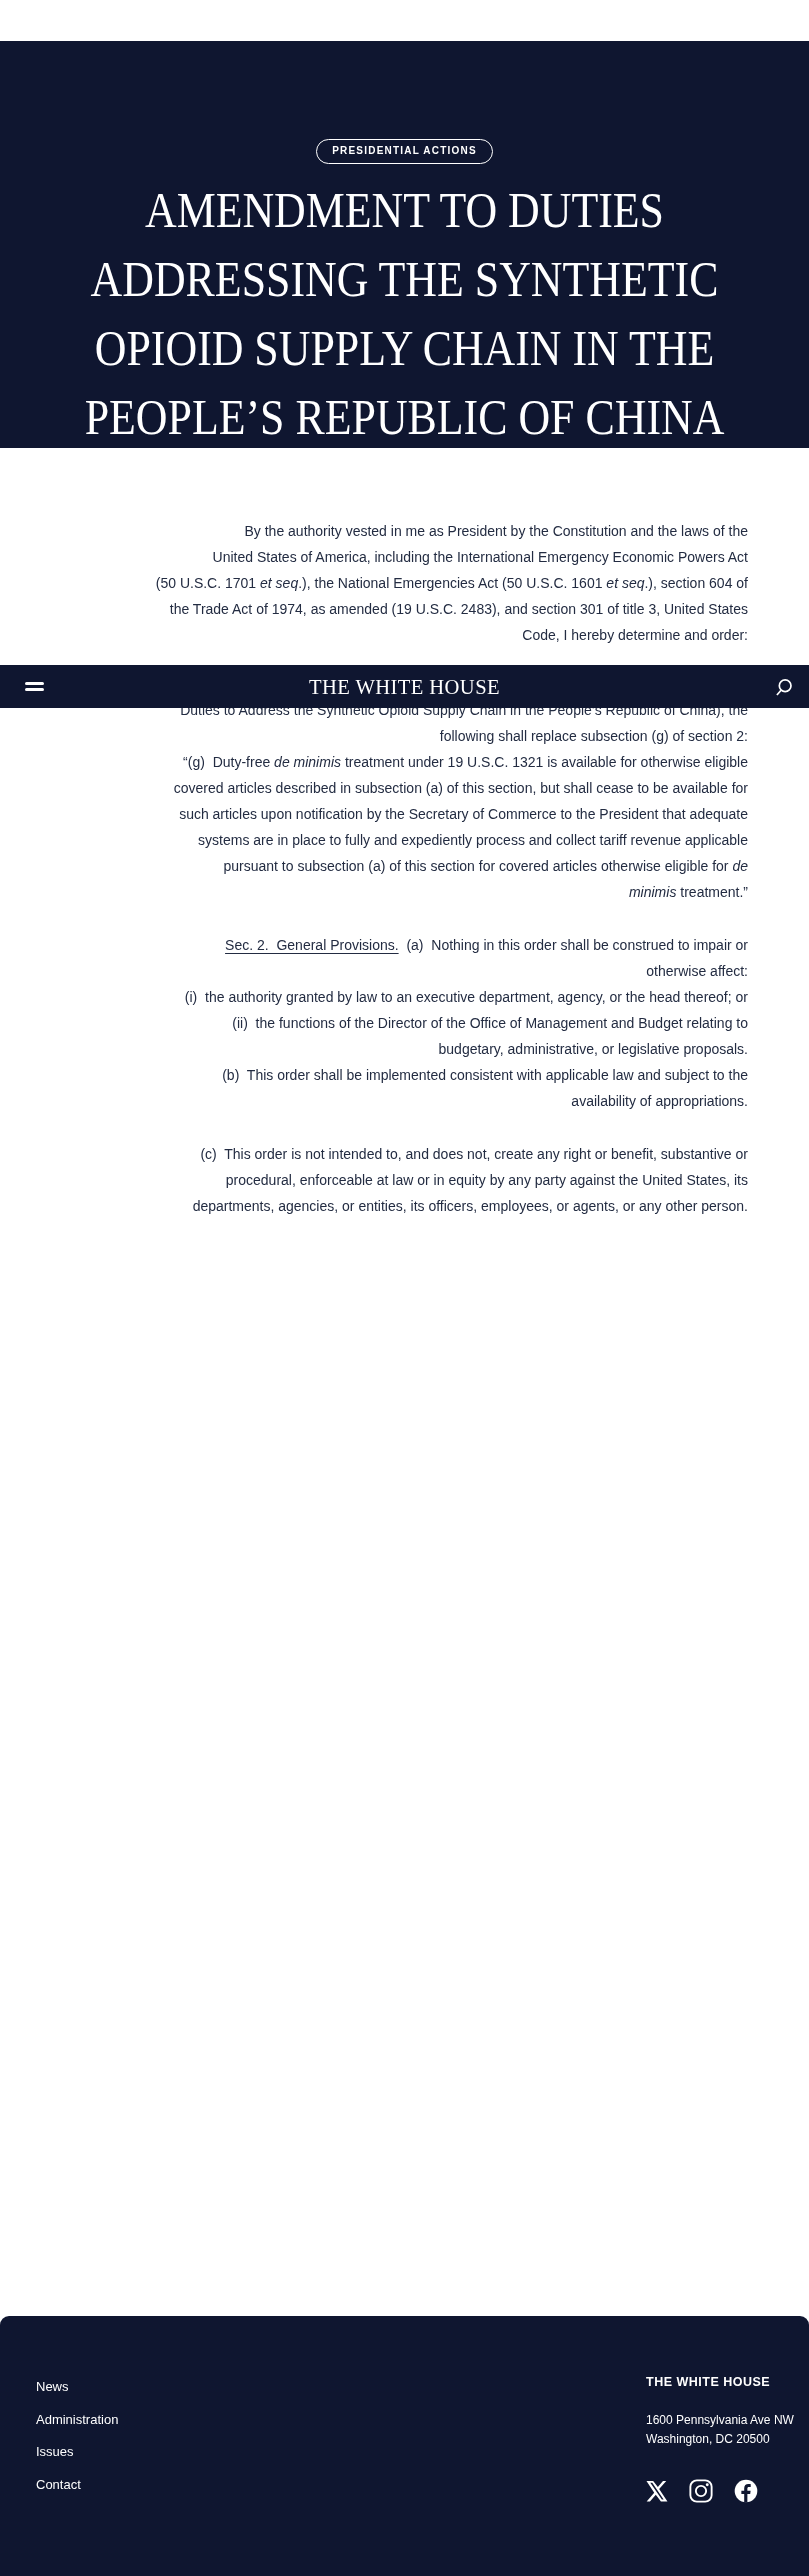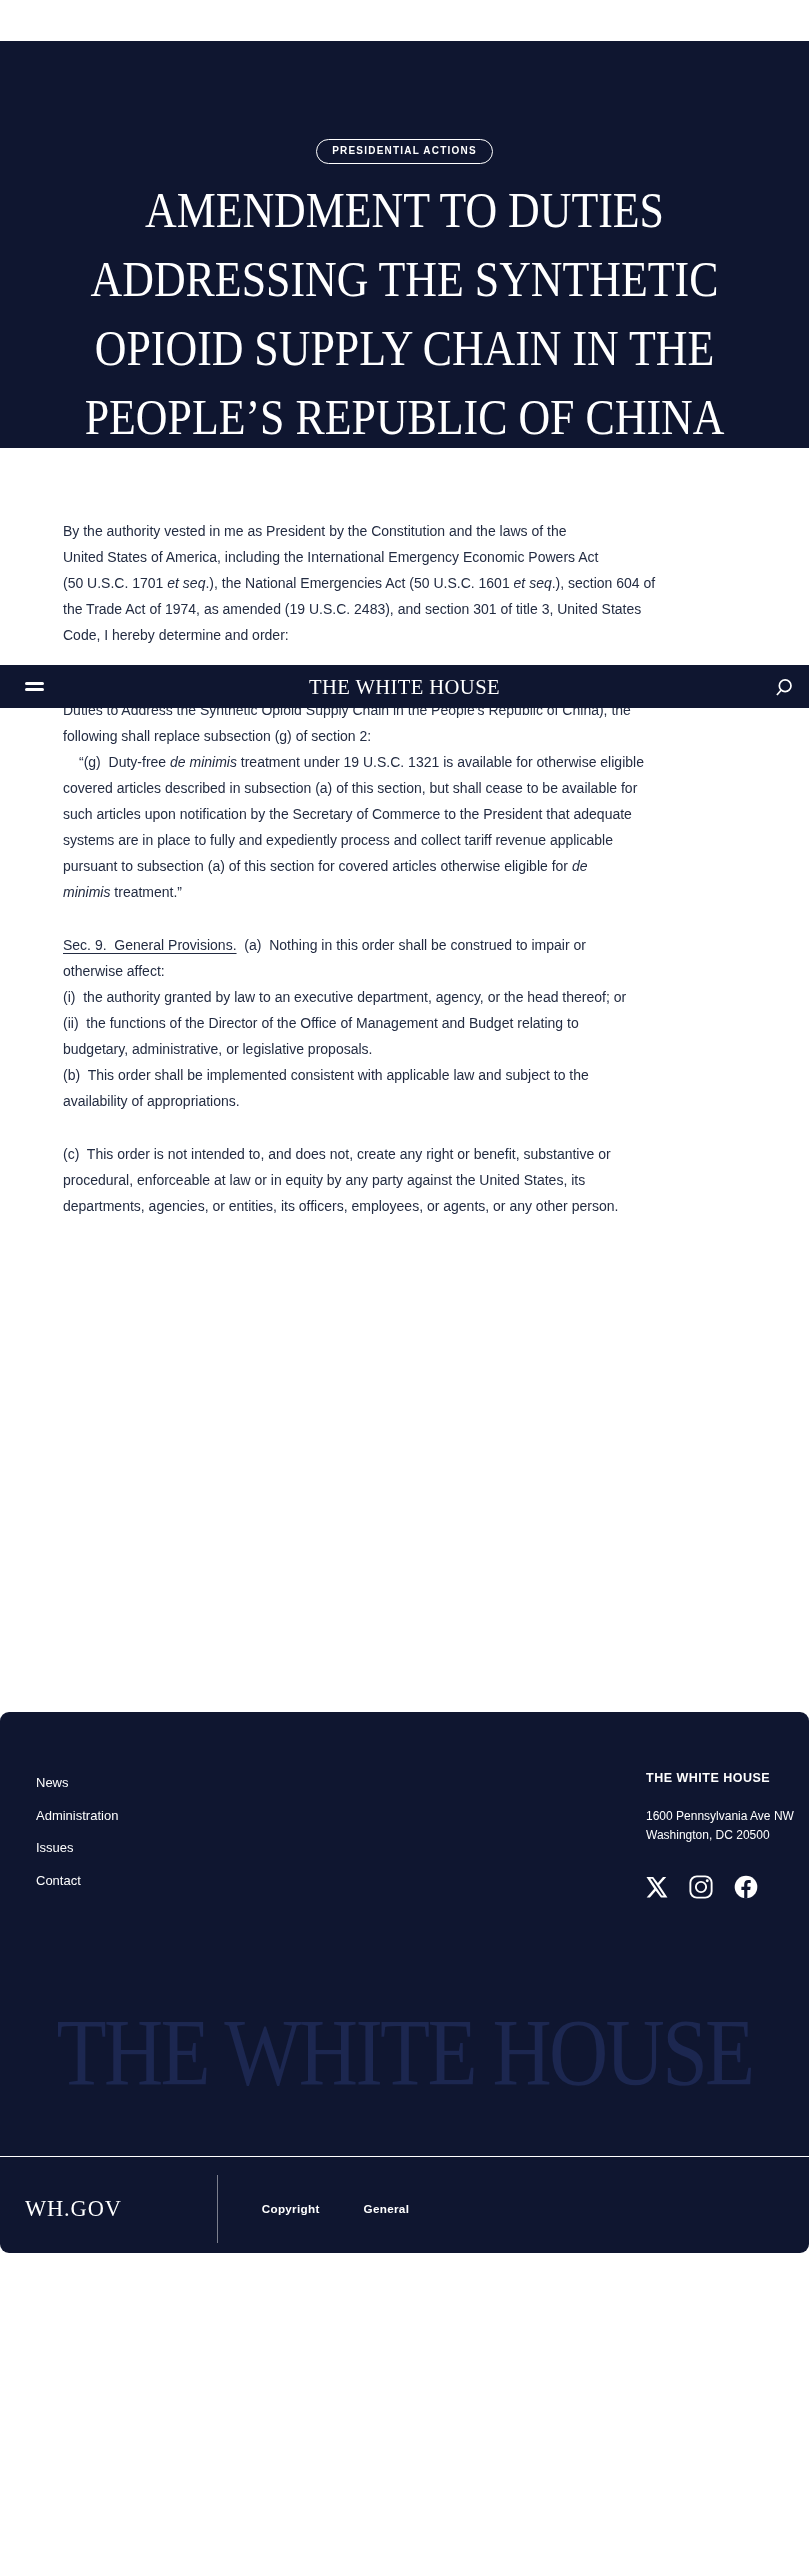--- a/index.html
+++ b/index.html
@@ -26,22 +26,22 @@
 
   
   .navbar{position:absolute;top:665px;left:0;width:809px;height:43px;background:var(--navy);}
   .menu-btn{position:absolute;left:25px;top:50%;transform:translateY(-50%);background:none;border:none;cursor:pointer;}
   .menu-btn .bar{display:block;width:19px;height:2.7px;border-radius:1.8px;background:#fff;margin:3.6px 0;}
   .brand{position:absolute;left:50%;top:50%;transform:translate(-50%,-50%);
          font-family:"Liberation Serif",serif;font-size:20.6px;letter-spacing:0.4px;color:#fff;text-decoration:none;white-space:nowrap;}
   .search-btn{position:absolute;right:14.3px;top:50%;transform:translateY(-50%);background:none;border:none;cursor:pointer;line-height:0;}
 
   
-  .article{height:1264px;overflow:hidden;padding:70px 61px 0 63px;background:#fff;
-           color:var(--body-text);font-size:14px;line-height:26px;}
+  .article{height:1868px;overflow:hidden;padding:70px 61px 0 63px;background:#fff;
+           color:var(--body-text);font-size:14px;line-height:26px;text-align:right;}
   .article p{white-space:pre-wrap;}
   .article u{text-underline-offset:2.7px;}
   .mt26{margin-top:23px;}
   .mt30{margin-top:27px;}
   .ind22{text-indent:20px;}
   .ind18{text-indent:16px;}
   .signature{margin-top:532px;font-size:14px;line-height:29px;}
   .sig-line2{padding-left:13.4px;}
 
   
@@ -104,21 +104,21 @@
 Code, I hereby determine and order:</p>
     <p class="mt26 ind22"><u>Section 4.</u>  Amendment.  Regarding the Executive Order of February 1, 2025 (Imposing
 Duties to Address the Synthetic Opioid Supply Chain in the People’s Republic of China), the
 following shall replace subsection (g) of section 2:</p>
     <p class="ind18">“(g)  Duty-free <i>de minimis</i> treatment under 19 U.S.C. 1321 is available for otherwise eligible
 covered articles described in subsection (a) of this section, but shall cease to be available for
 such articles upon notification by the Secretary of Commerce to the President that adequate
 systems are in place to fully and expediently process and collect tariff revenue applicable
 pursuant to subsection (a) of this section for covered articles otherwise eligible for <i>de
 minimis</i> treatment.”</p>
-    <p class="mt30"><u>Sec. 9.  General Provisions.</u>  (a)  Nothing in this order shall be construed to impair or
+    <p class="mt30"><u>Sec. 2.  General Provisions.</u>  (a)  Nothing in this order shall be construed to impair or
 otherwise affect:</p>
     <p>(i)  the authority granted by law to an executive department, agency, or the head thereof; or
 (ii)  the functions of the Director of the Office of Management and Budget relating to
 budgetary, administrative, or legislative proposals.
 (b)  This order shall be implemented consistent with applicable law and subject to the
 availability of appropriations.</p>
     <p class="mt30">(c)  This order is not intended to, and does not, create any right or benefit, substantive or
 procedural, enforceable at law or in equity by any party against the United States, its
 departments, agencies, or entities, its officers, employees, or agents, or any other person.</p>
 

